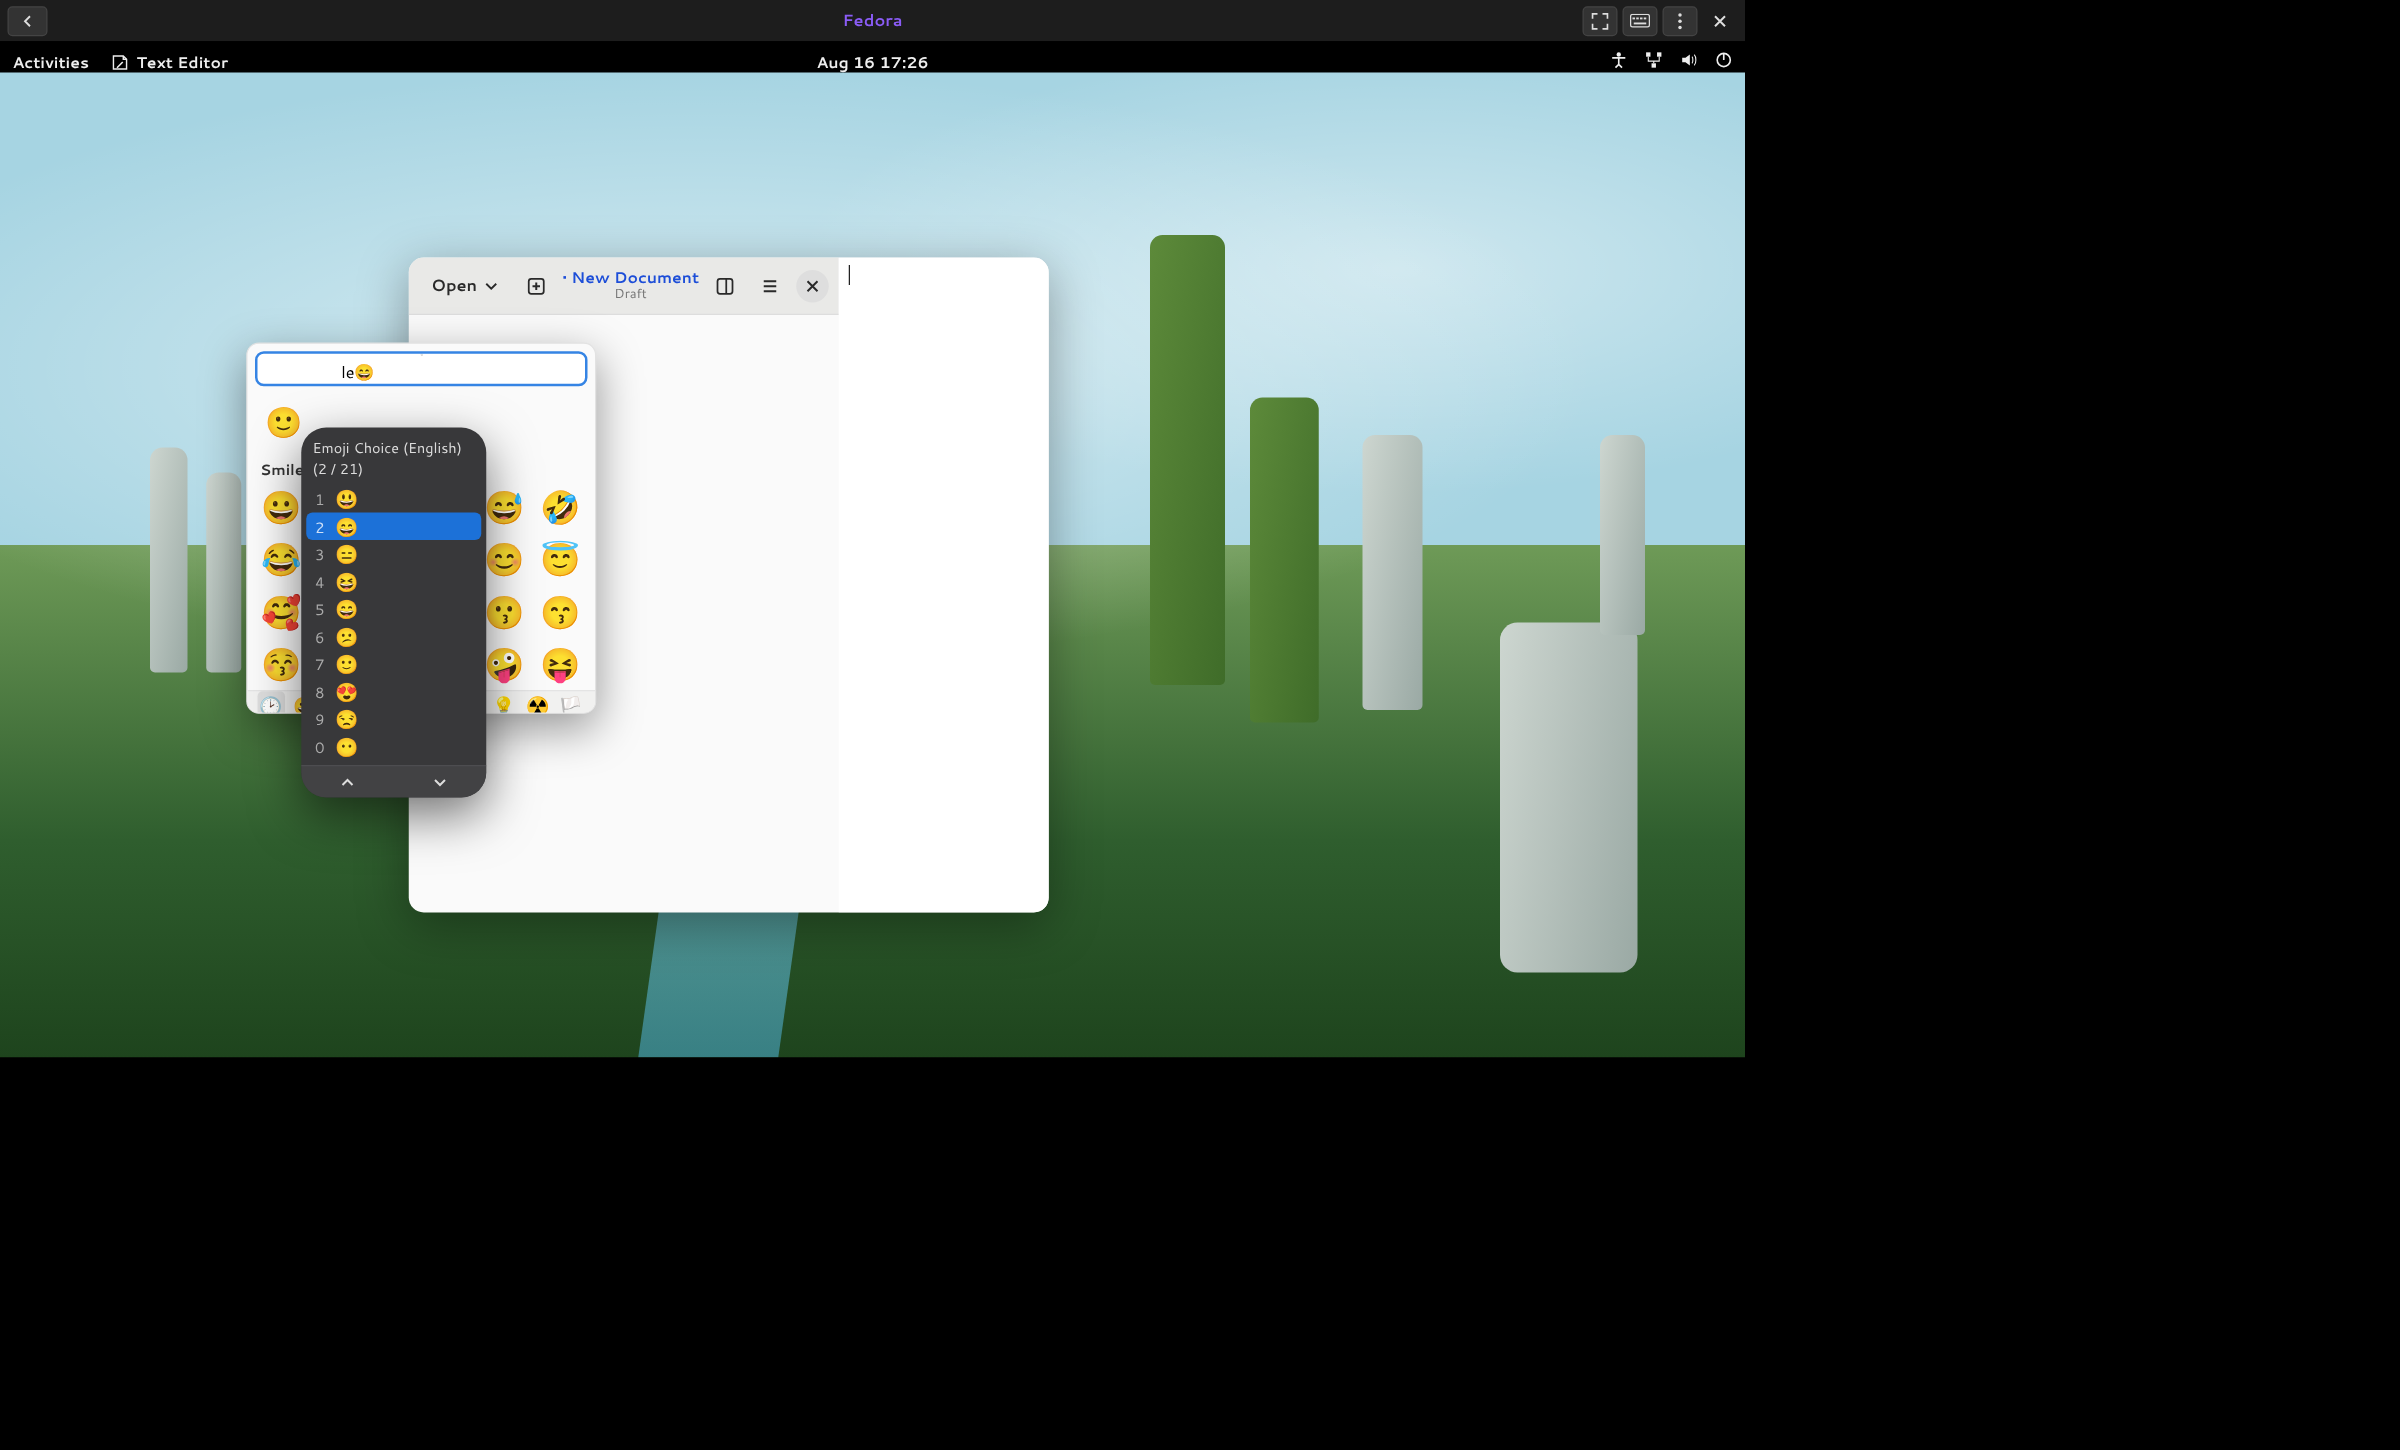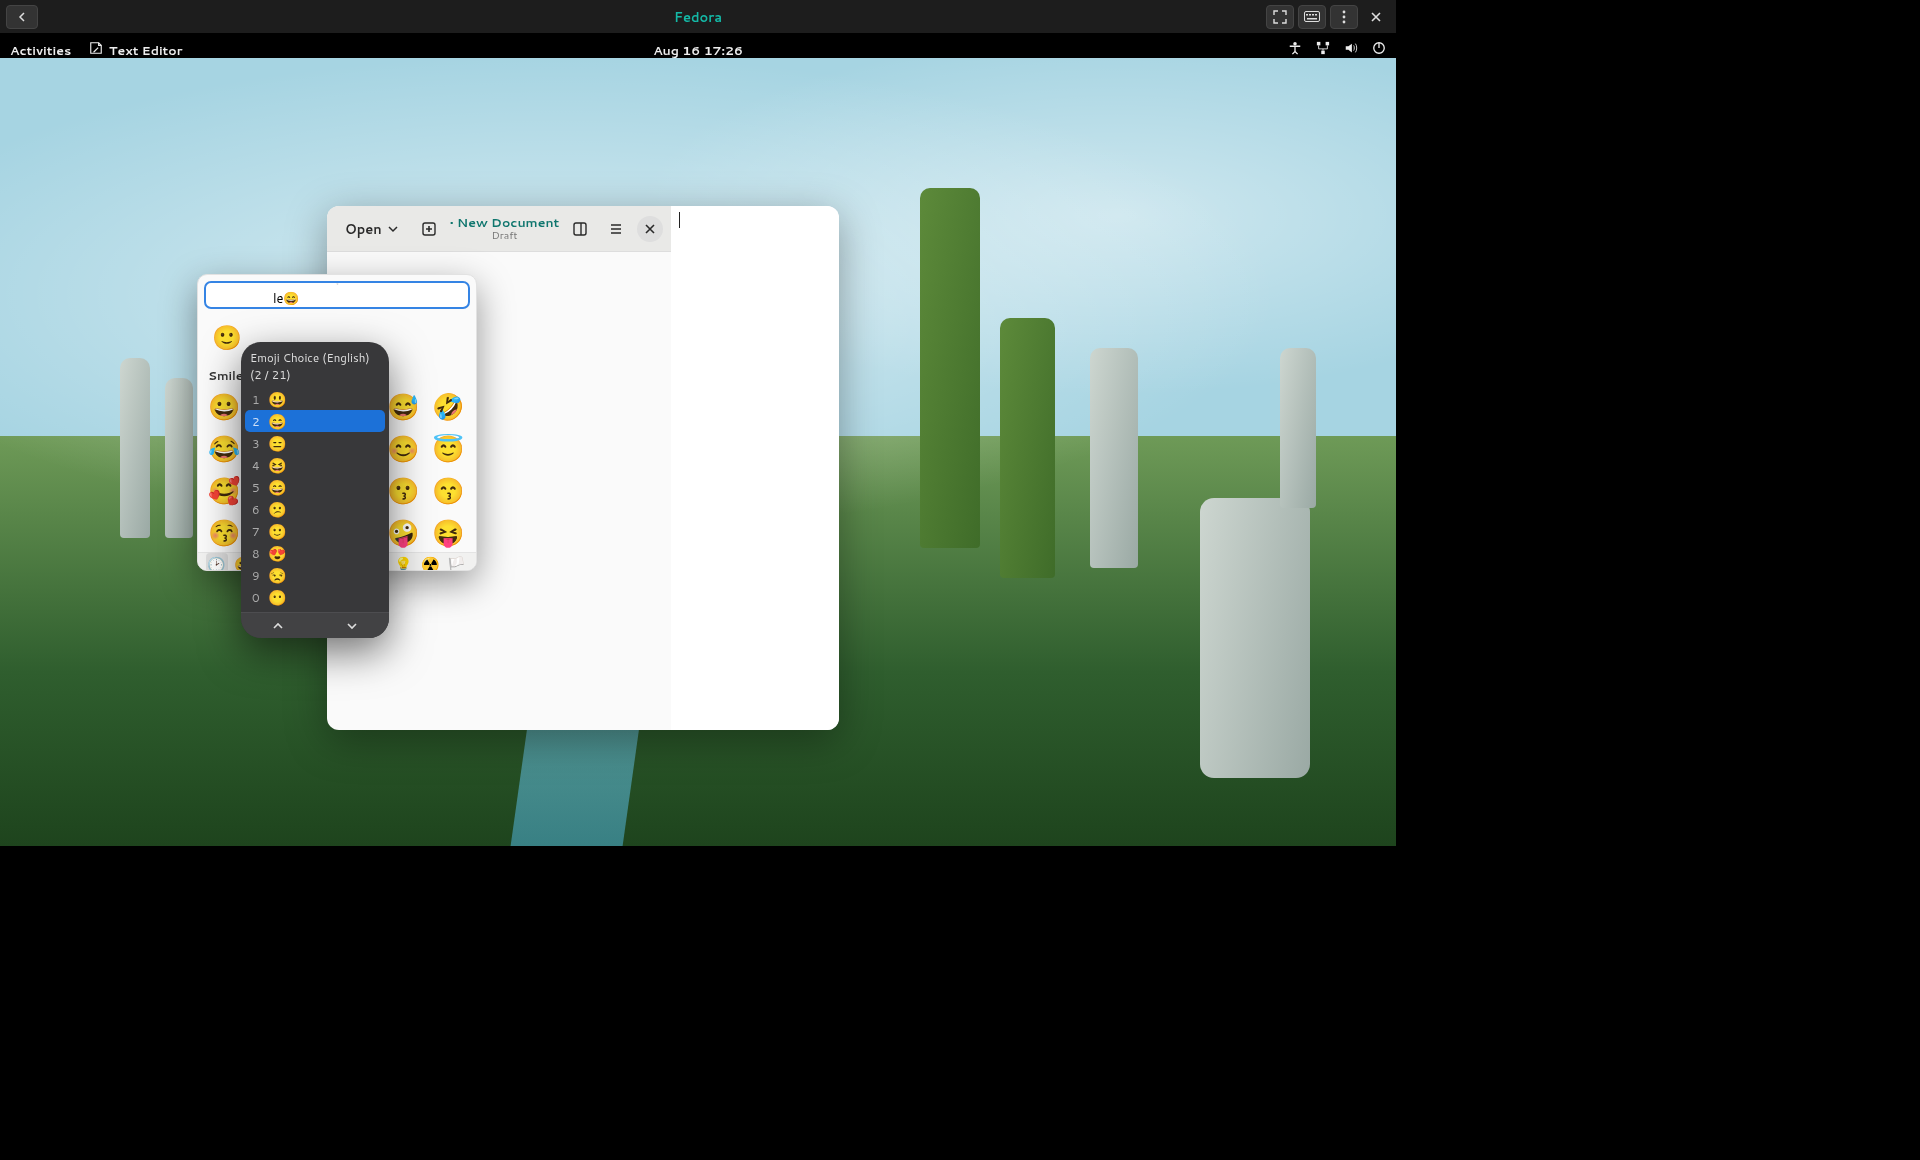--- a/index.html
+++ b/index.html
@@ -2,21 +2,21 @@
 <html><head>
 <meta charset="utf-8">
 <style>
   * { box-sizing: border-box; margin: 0; padding: 0; font-family: Cantarell, "Segoe UI", sans-serif; }
   html, body { width: 1396px; height: 846px; overflow: hidden; }
   body { position: relative; background: #000; }
 
   
   .vm-titlebar {
     position: absolute; top: 0; left: 0; right: 0; height: 33px;
-    background: #1d1d1d; color: #14b8a6; display: flex; align-items: center;
+    background: #1d1d1d; color: #8b5cf6; display: flex; align-items: center;
     padding: 0 6px; font-size: 13px;
   }
   .vm-back {
     width: 32px; height: 24px; background: #333; border: 1px solid #444;
     border-radius: 4px; display: flex; align-items: center; justify-content: center;
     cursor: pointer;
   }
   .vm-back svg { width: 10px; height: 10px; fill: #ddd; }
   .vm-title { position: absolute; left: 50%; transform: translateX(-50%); font-weight: 600; }
   .vm-right { margin-left: auto; display: flex; gap: 4px; align-items: center; }
@@ -27,21 +27,21 @@
   .vm-btn.boxed { background: #333; border: 1px solid #444; }
   .vm-btn svg { fill: #ddd; }
 
   
   .gnome-panel {
     position: absolute; top: 33px; left: 0; right: 0; height: 34px;
     background: #000; color: #eee; display: flex; align-items: center;
     padding: 0 10px; font-size: 12.5px; font-weight: 600;
   }
   .panel-left { display: flex; align-items: center; gap: 18px; }
-  .panel-app { display: flex; gap: 6px; }
+  .panel-app { display: flex; align-items: center; gap: 6px; }
   .panel-app svg { width: 14px; height: 14px; fill: #eee; }
   .panel-center { position: absolute; left: 50%; transform: translateX(-50%); text-align: center; }
   .panel-right { margin-left: auto; display: flex; align-items: center; gap: 14px; }
   .panel-right svg { width: 14px; height: 14px; fill: #eee; }
 
   
   .desktop {
     position: absolute; top: 58px; left: 0; right: 0; bottom: 0;
     background:
       radial-gradient(1200px 400px at 40% 30%, rgba(255,255,255,.55), transparent 60%),
@@ -74,21 +74,21 @@
     height: 30px; padding: 0 10px; display: flex; align-items: center; gap: 6px;
     font-size: 13px; font-weight: 600; color: #2a2a2a; border-radius: 6px; cursor: pointer;
   }
   .te-open svg { width: 10px; height: 10px; fill: #2a2a2a; }
   .te-iconbtn {
     width: 30px; height: 30px; display: flex; align-items: center; justify-content: center;
     border-radius: 6px; cursor: pointer;
   }
   .te-iconbtn svg { width: 16px; height: 16px; fill: #2a2a2a; }
   .te-title-wrap { flex: 1; text-align: center; line-height: 1.1; }
-  .te-title { font-size: 12.5px; font-weight: 600; color: #0f766e; }
+  .te-title { font-size: 12.5px; font-weight: 600; color: #1d4ed8; }
   .te-subtitle { font-size: 10.5px; color: #777; }
   .te-iconbtn.close { background: #dedede; border-radius: 50%; width: 26px; height: 26px; }
   .te-body { flex: 1; background: #fff; padding: 6px 8px; }
   .te-cursor {
     width: 1px; height: 16px; background: #222; animation: blink 1s step-start infinite;
   }
   @keyframes blink { 50% { opacity: 0; } }
 
   
   .emoji-picker {

